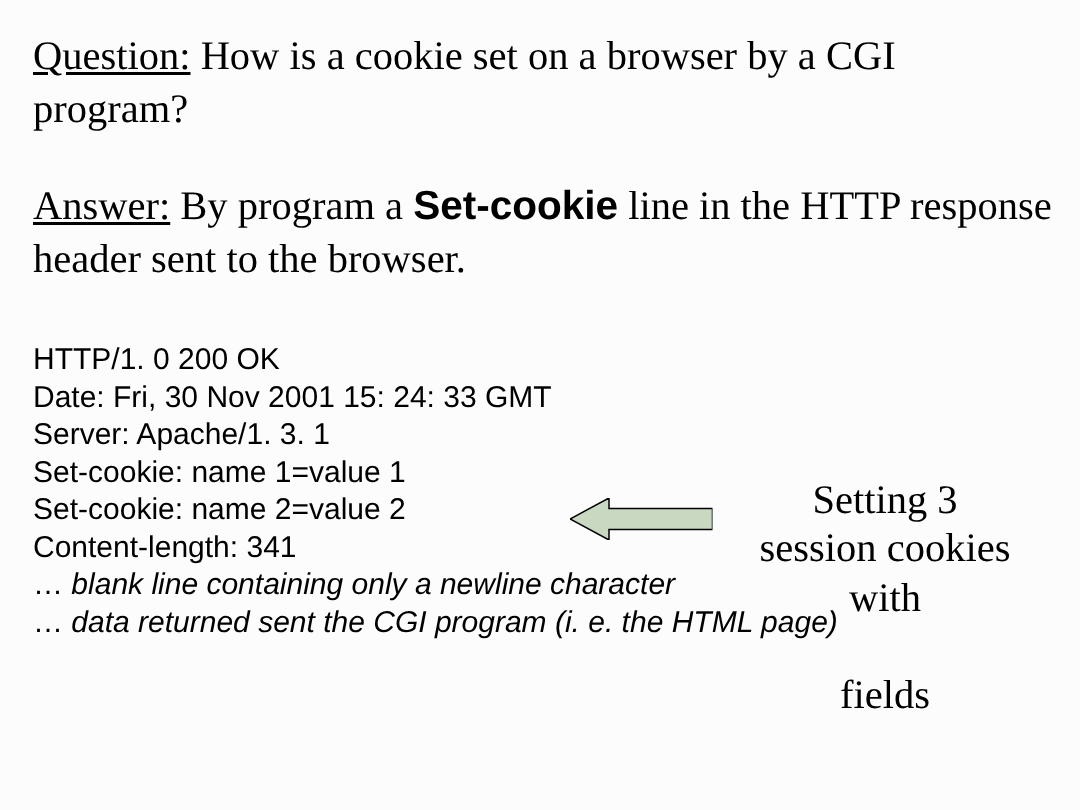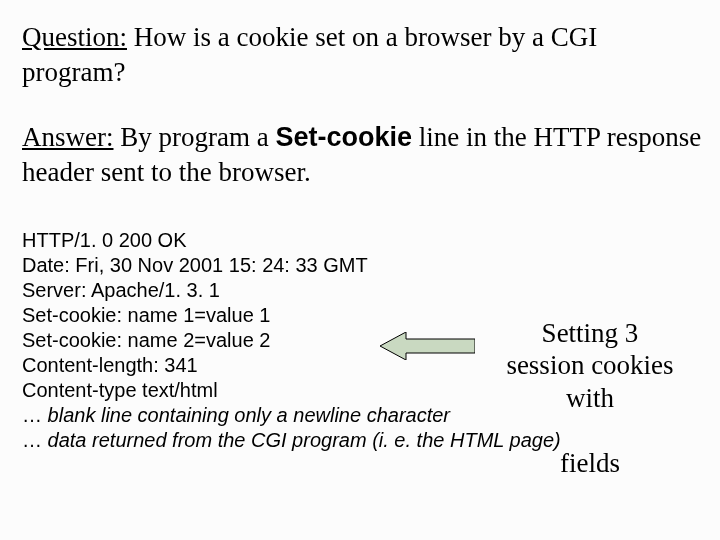--- a/index.html
+++ b/index.html
@@ -80,23 +80,22 @@
   <span>header sent to the browser.</span>
 </div>
 
 <div class="http-block">
   <div class="http-line">HTTP/1. 0 200 OK</div>
   <div class="http-line">Date: Fri, 30 Nov 2001 15: 24: 33 GMT</div>
   <div class="http-line">Server: Apache/1. 3. 1</div>
   <div class="http-line">Set-cookie: name 1=value 1</div>
   <div class="http-line">Set-cookie: name 2=value 2</div>
   <div class="http-line">Content-length: 341</div>
-  <div class="http-line">Content-type text/html</div>
   <div class="http-line"><span>… </span><span class="italic">blank line containing only a newline character</span></div>
-  <div class="http-line"><span>… </span><span class="italic">data returned from the CGI program (i. e. the HTML page)</span></div>
+  <div class="http-line"><span>… </span><span class="italic">data returned sent the CGI program (i. e. the HTML page)</span></div>
 </div>
 
 <svg class="arrow" viewBox="0 0 95 28">
   <polygon points="0,14 26,0 26,7 95,7 95,21 26,21 26,28" fill="#c9d9c1" stroke="#000" stroke-width="1"></polygon>
 </svg>
 
 <div class="annotation">
   <span>Setting 3</span><br>
   <span>session cookies with</span><br>
   <br>

